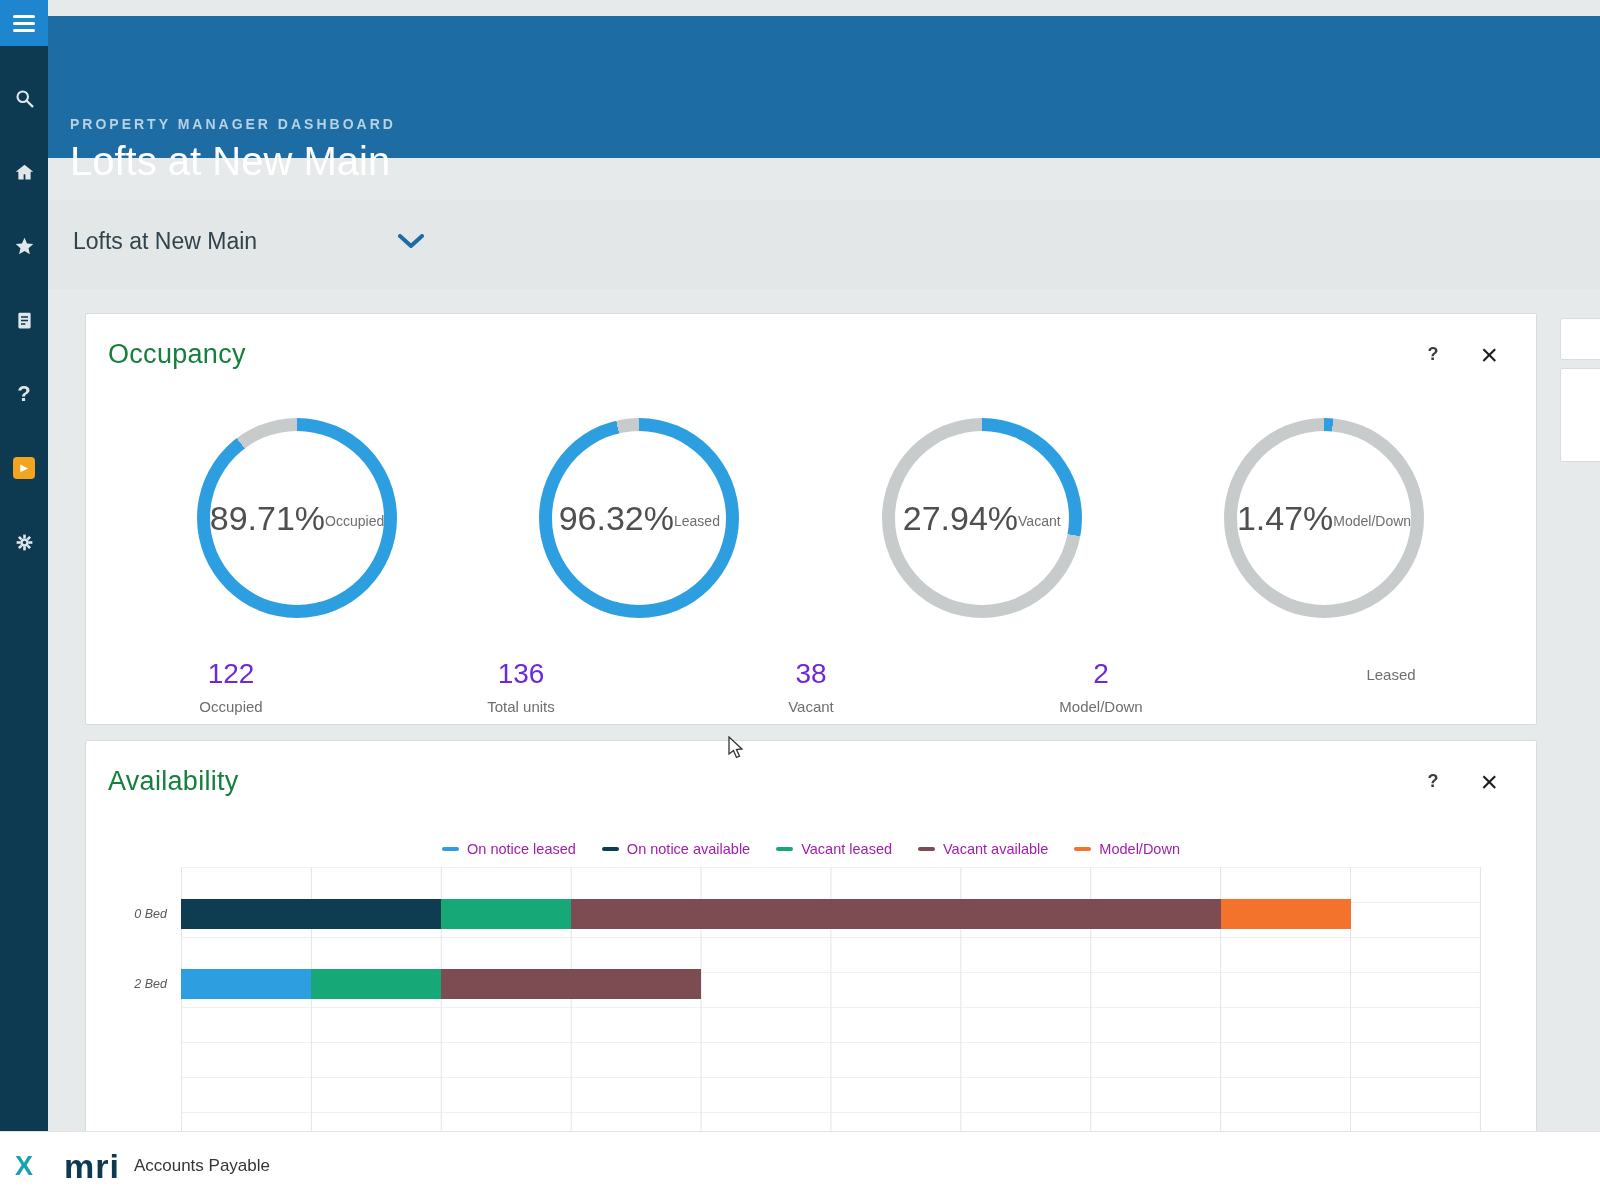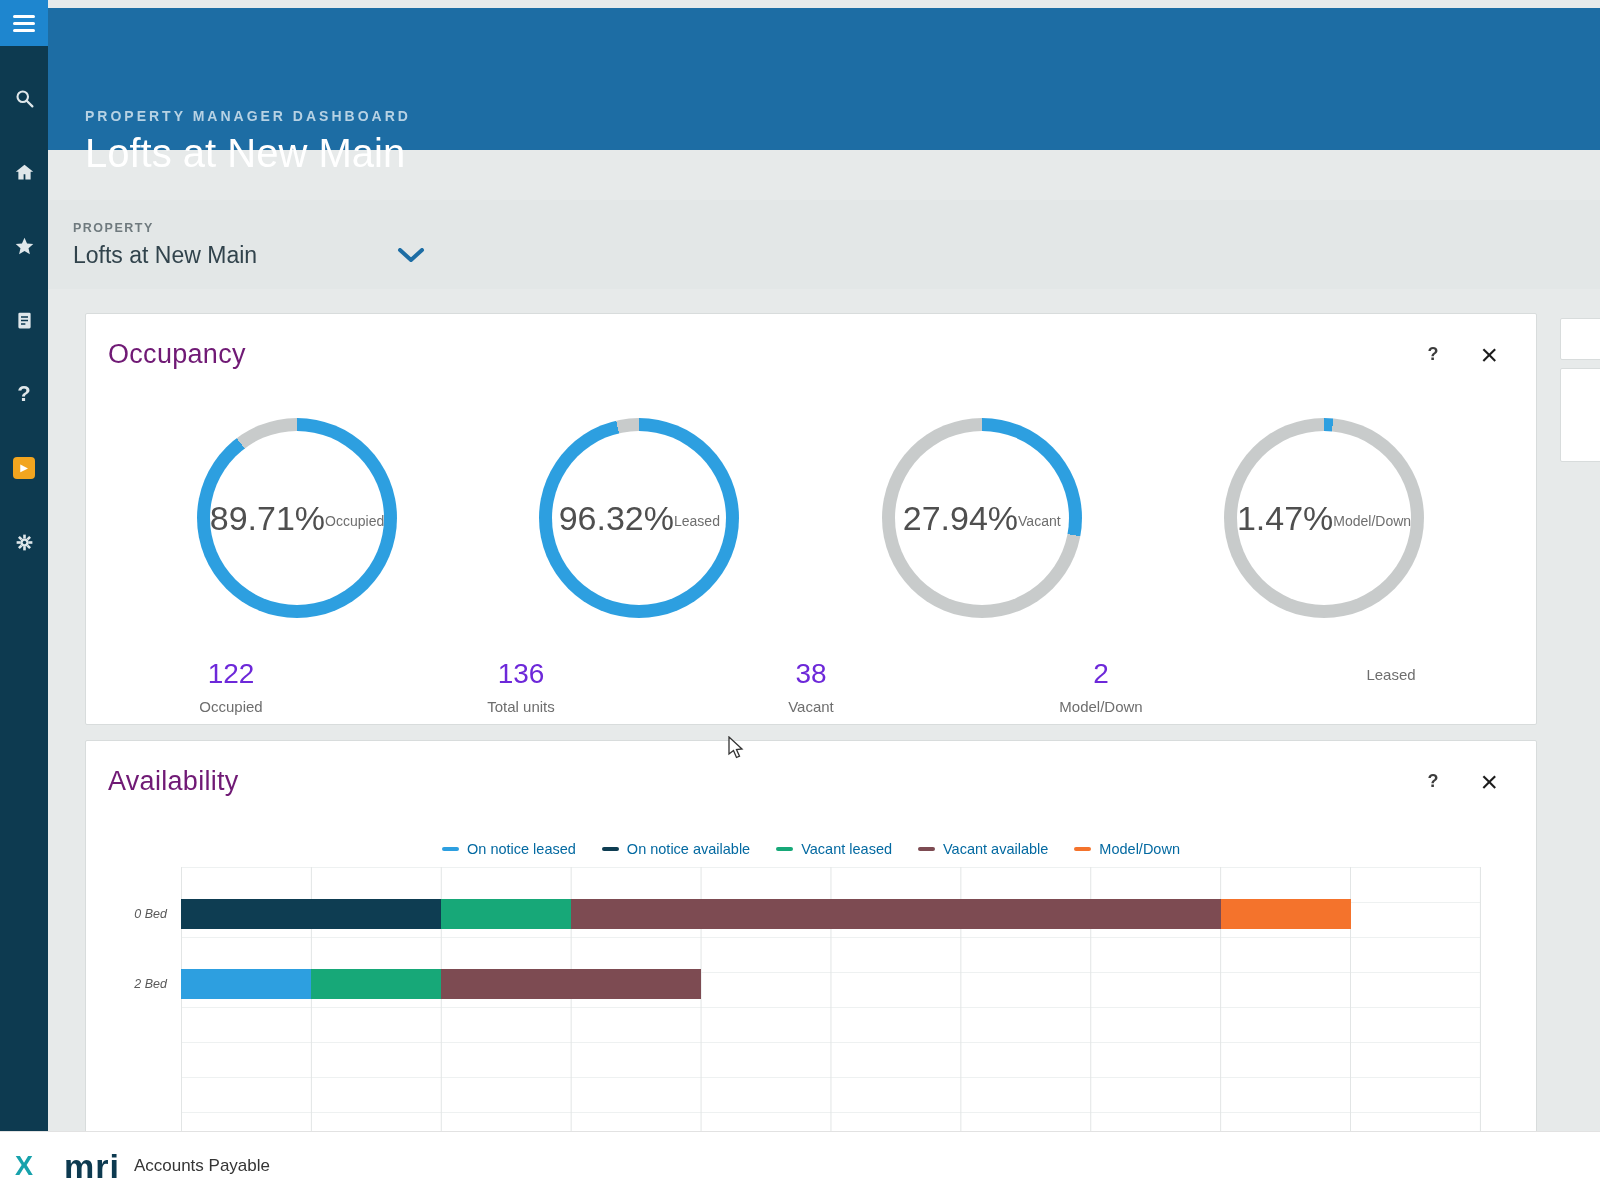--- a/index.html
+++ b/index.html
@@ -29,22 +29,22 @@
   .side-icon svg { width:21px; height:21px; }
   .help-glyph { font-size:22px; font-weight:bold; color:#dfe7ea; }
   .training-box {
     width:22px; height:22px; background:#f2a51f; border-radius:4px;
     display:flex; align-items:center; justify-content:center;
     color:#fff; font-size:10px; line-height:1;
   }
 
   
   .header {
-    position:absolute; left:48px; top:8px; right:0; height:142px;
-    background:#1d6da4; color:#fff; padding:100px 0 0 37px;
+    position:absolute; left:48px; top:16px; right:0; height:142px;
+    background:#1d6da4; color:#fff; padding:100px 0 0 22px;
   }
   .eyebrow { font-size:14px; font-weight:bold; letter-spacing:3px; color:#b7d2e4; }
   .page-title { font-size:40px; font-weight:normal; margin-top:7px; color:#ffffff; }
 
   
   .property-bar {
     position:absolute; left:48px; top:200px; right:0; height:89px;
     background:#e3e7e7; padding:21px 0 0 25px;
   }
   .prop-label { font-size:12.5px; font-weight:bold; letter-spacing:1.5px; color:#6f7a7e; }
@@ -54,21 +54,21 @@
 
   
   .main { position:absolute; left:48px; top:289px; right:0; bottom:0; background:#e7eaea; }
   .card {
     position:absolute; background:#fff; border:1px solid #d8dcdc; border-radius:2px;
   }
   .card-occupancy { left:37px; top:24px; width:1452px; height:412px; }
   .card-availability { left:37px; top:451px; width:1452px; height:460px; overflow:hidden; }
 
   .card-head { display:flex; align-items:center; padding:25px 38px 0 22px; }
-  .card-title { font-size:27px; font-weight:normal; letter-spacing:0.3px; color:#701a75; }
+  .card-title { font-size:27px; font-weight:normal; letter-spacing:0.3px; color:#15803d; }
   .card-actions { margin-left:auto; display:flex; align-items:center; gap:42px; }
   .help-btn { background:none; border:none; cursor:pointer; font-size:18px; font-weight:bold; color:#3c3c3c; font-family:inherit; }
   .close-btn { background:none; border:none; cursor:pointer; font-size:30px; line-height:1; color:#1c1c1c; font-family:inherit; }
 
   
   .gauges { display:flex; justify-content:space-between; padding:0 112px 0 111px; margin-top:48px; }
   .donut { width:200px; height:200px; border-radius:50%; position:relative; }
   .donut-hole {
     position:absolute; inset:13px; background:#fff; border-radius:50%;
     display:flex; flex-direction:row; align-items:center; justify-content:center;
@@ -78,21 +78,21 @@
 
   
   .stats { display:flex; margin-top:40px; }
   .stat { flex:1; text-align:center; }
   .stat-value { font-size:28px; color:#6d28d9; }
   .stat-label { font-size:15px; color:#6e6e6e; margin-top:8px; }
 
   
   .legend {
     display:flex; justify-content:center; align-items:center; gap:26px;
-    margin-top:44px; font-size:14.5px; color:#0369a1;
+    margin-top:44px; font-size:14.5px; color:#a21caf;
   }
   .legend-item { display:inline-flex; align-items:center; cursor:pointer; }
   .legend-swatch { width:17px; height:4px; border-radius:2px; margin-right:8px; display:inline-block; }
 
   
   .plot { position:relative; margin-top:22px; height:300px; }
   .grid-bg {
     position:absolute; left:95px; right:55px; top:-12px; bottom:0; z-index:0;
     border-right:1px solid #e2e5e5;
     background-image:
@@ -179,21 +179,20 @@
     </button>
   </div>
 </aside>
 
 <header class="header">
   <div class="eyebrow">PROPERTY MANAGER DASHBOARD</div>
   <h1 class="page-title">Lofts at New Main</h1>
 </header>
 
 <div class="property-bar">
-  <div class="prop-label">PROPERTY</div>
   <div class="prop-value-row">
     <span class="prop-value">Lofts at New Main</span>
     <span class="prop-chevron">
       <svg width="28" height="16" viewBox="0 0 28 16">
           <polyline points="3,2 14,12 25,2" fill="none" stroke="#1d6da4" stroke-width="4" stroke-linecap="round" stroke-linejoin="round"></polyline>
         </svg>
     </span>
   </div>
 </div>
 

